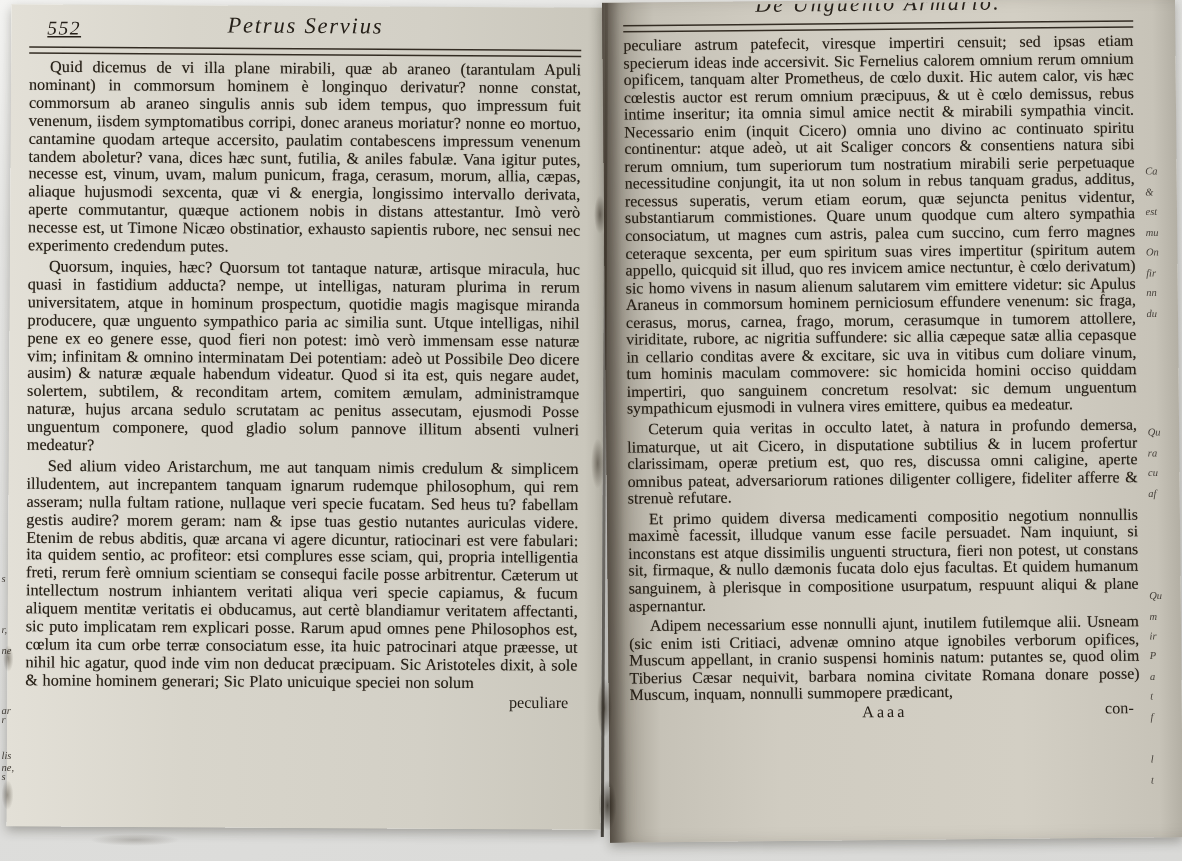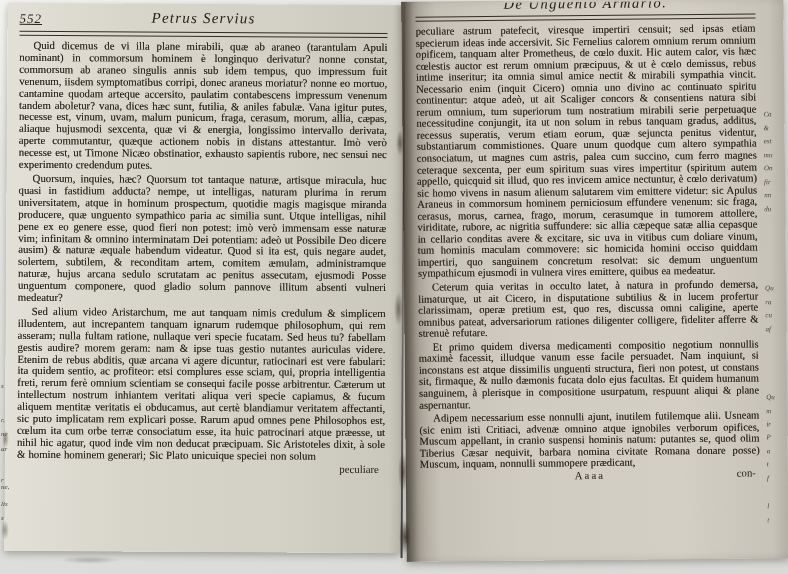--- a/index.html
+++ b/index.html
@@ -11,21 +11,21 @@
   #left-page{left:6px;top:4px;width:396px;height:548px;
     background:linear-gradient(to right,#e3e0d7 0%,#d8d5cb 30%,#d3d0c6 70%,#cac7bc 97%,#b7b4a9 100%);
     transform:rotate(.35deg);padding:6px 16px 4px 12px;box-sizing:border-box;overflow:hidden;}
   #right-page{left:404px;top:0;width:382px;height:560px;
     background:linear-gradient(to right,#7e776c 0%,#aaa599 3%,#c6c2b7 9%,#d0ccc1 30%,#d3cfc4 72%,#c7c3b8 96%,#b3afa4 100%);
     transform:rotate(-.55deg);padding:2px 28px 2px 14px;box-sizing:border-box;overflow:hidden;
     box-shadow:inset 14px 0 14px -8px rgba(35,28,20,.55),0 3px 7px rgba(30,25,18,.30);}
   
   .head-row{position:relative;text-align:center;font-style:italic;}
   #left-page .head-row{font-size:15px;letter-spacing:1.2px;height:20px;}
-  .folio{position:absolute;left:0;top:2px;font-size:13px;letter-spacing:1px;text-decoration:underline;}
+  .folio{position:absolute;left:12px;top:2px;font-size:13px;letter-spacing:1px;text-decoration:underline;}
   #right-page .head-row{font-size:14.5px;letter-spacing:1.5px;height:11px;overflow:hidden;}
   #right-page .head-row span{display:block;margin-top:-7px;}
   .double-rule{height:3px;border-top:1.3px solid #332c23;border-bottom:1.3px solid #332c23;margin:2px 0 4px 0;}
   
   .body-text{font-size:10.8px;line-height:11.9px;text-align:justify;
     color:#272118;text-shadow:0 0 .5px rgba(45,35,22,.55);word-spacing:.4px;}
   .body-text p{margin:0;text-indent:14px;}
   .body-text p + p{margin-top:2px;}
   .body-text p.noindent{text-indent:0;}
   #right-page .body-text{font-size:10.6px;line-height:11.55px;}
@@ -33,21 +33,21 @@
   .sig-row{position:relative;height:13px;font-size:10.8px;}
   .sig-mark{position:absolute;left:0;right:0;text-align:center;letter-spacing:2px;}
   .catchword-r{position:absolute;right:4px;top:-1px;margin-left:44px;}
   
   .marg{position:absolute;font-style:italic;font-size:7px;line-height:13.5px;
     color:#45403a;display:flex;flex-direction:column;}
   .marg-r{right:-1px;align-items:flex-start;width:22px;overflow:hidden;}
   .marg-l{left:1px;align-items:flex-start;width:13px;overflow:hidden;}
   #marg-r1{top:110px;} #marg-r2{top:284px;} #marg-r3{top:393px;}
   #marg-r4{top:433px;} #marg-r5{top:502px;}
-  #marg-l1{top:380px;} #marg-l2{top:414px;} #marg-l3{top:443px;gap:24px;}
+  #marg-l1{top:380px;} #marg-l2{top:414px;} #marg-l3{top:468px;gap:24px;}
   #marg-l4{top:474px;} #marg-l5{top:498px;font-family:Liberation Serif, serif;}
   
   .blotch{position:absolute;border-radius:50%;pointer-events:none;}
   .b1{left:396px;top:130px;width:8px;height:26px;background:radial-gradient(ellipse,rgba(40,32,22,.55),transparent 70%);}
   .b2{left:394px;top:292px;width:9px;height:34px;background:radial-gradient(ellipse,rgba(40,32,22,.5),transparent 70%);}
   .b3{left:398px;top:452px;width:10px;height:40px;background:radial-gradient(ellipse,rgba(35,28,18,.6),transparent 70%);}
   .b4{left:399px;top:520px;width:12px;height:34px;background:radial-gradient(ellipse,rgba(30,24,15,.7),transparent 70%);}
   .b5{left:2px;top:430px;width:7px;height:18px;background:radial-gradient(ellipse,rgba(50,42,30,.45),transparent 70%);}
   .b6{left:1px;top:520px;width:8px;height:20px;background:radial-gradient(ellipse,rgba(50,42,30,.4),transparent 70%);}
   .b7{left:60px;top:556px;width:60px;height:8px;background:radial-gradient(ellipse,rgba(60,52,40,.25),transparent 70%);}

